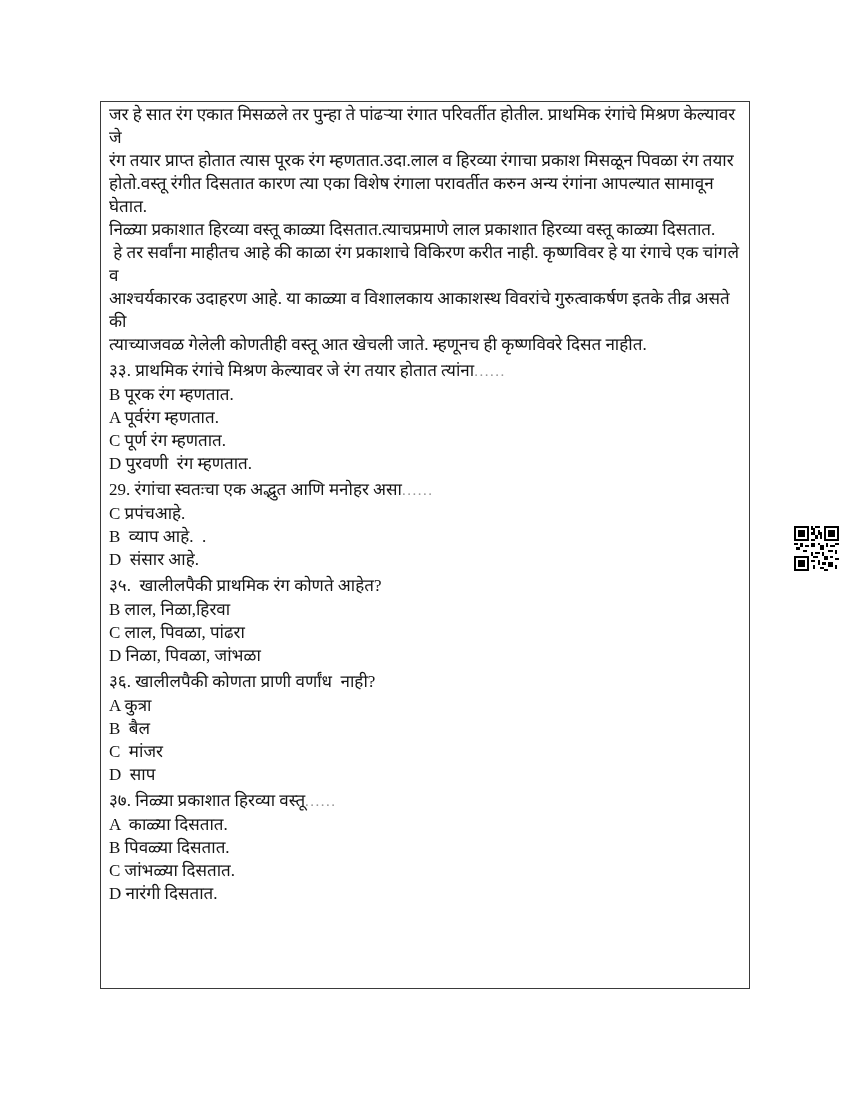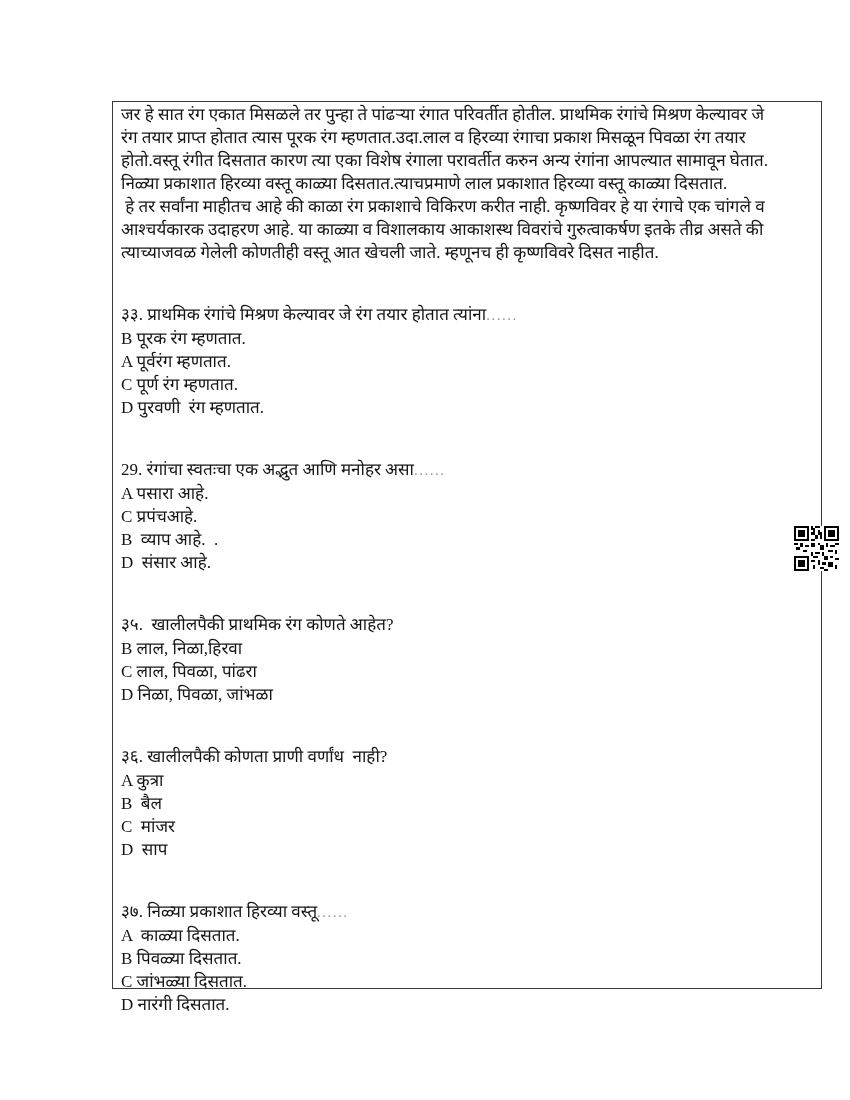--- a/index.html
+++ b/index.html
@@ -14,36 +14,36 @@
   }
   .page {
     position: relative;
     width: 850px;
     height: 1100px;
     background: #ffffff;
     overflow: hidden;
   }
   .content-box {
     position: absolute;
-    left: 112px;
+    left: 100px;
     top: 101px;
-    width: 710px;
+    width: 650px;
     height: 888px;
     border: 1.5px solid #3a3a3a;
     box-sizing: border-box;
     padding: 1px 8px 0 8px;
     background: #ffffff;
   }
   .line {
     font-size: 17px;
     line-height: 23px;
     white-space: pre-wrap;
   }
   .question {
-    margin-top: 39px;
+    margin-top: 3px;
   }
   .q-line, .opt-line {
     font-size: 17px;
     line-height: 23px;
   }
   .q-text, .opt-text {
     white-space: pre-wrap;
   }
   .q-dots {
     color: #979797;
@@ -79,21 +79,20 @@
     <div class="question">
       <div class="q-line"><span class="q-num">३३.</span> <span class="q-text">प्राथमिक रंगांचे मिश्रण केल्यावर जे रंग तयार होतात त्यांना</span><span class="q-dots">......</span></div>
       <div class="opt-line"><span class="opt-letter">B</span> <span class="opt-text">पूरक रंग म्हणतात.</span></div>
       <div class="opt-line"><span class="opt-letter">A</span> <span class="opt-text">पूर्वरंग म्हणतात.</span></div>
       <div class="opt-line"><span class="opt-letter">C</span> <span class="opt-text">पूर्ण रंग म्हणतात.</span></div>
       <div class="opt-line"><span class="opt-letter">D</span> <span class="opt-text">पुरवणी  रंग म्हणतात.</span></div>
     </div>
 
     <div class="question">
       <div class="q-line"><span class="q-num">29.</span> <span class="q-text">रंगांचा स्वतःचा एक अद्भुत आणि मनोहर असा</span><span class="q-dots">......</span></div>
-      <div class="opt-line"><span class="opt-letter">A</span> <span class="opt-text">पसारा आहे.</span></div>
       <div class="opt-line"><span class="opt-letter">C</span> <span class="opt-text">प्रपंचआहे.</span></div>
       <div class="opt-line"><span class="opt-letter">B</span> <span class="opt-text"> व्याप आहे.  .</span></div>
       <div class="opt-line"><span class="opt-letter">D</span> <span class="opt-text"> संसार आहे.</span></div>
     </div>
 
     <div class="question">
       <div class="q-line"><span class="q-num">३५.</span> <span class="q-text"> खालीलपैकी प्राथमिक रंग कोणते आहेत?</span><span class="q-dots"></span></div>
       <div class="opt-line"><span class="opt-letter">B</span> <span class="opt-text">लाल, निळा,हिरवा</span></div>
       <div class="opt-line"><span class="opt-letter">C</span> <span class="opt-text">लाल, पिवळा, पांढरा</span></div>
       <div class="opt-line"><span class="opt-letter">D</span> <span class="opt-text">निळा, पिवळा, जांभळा</span></div>

